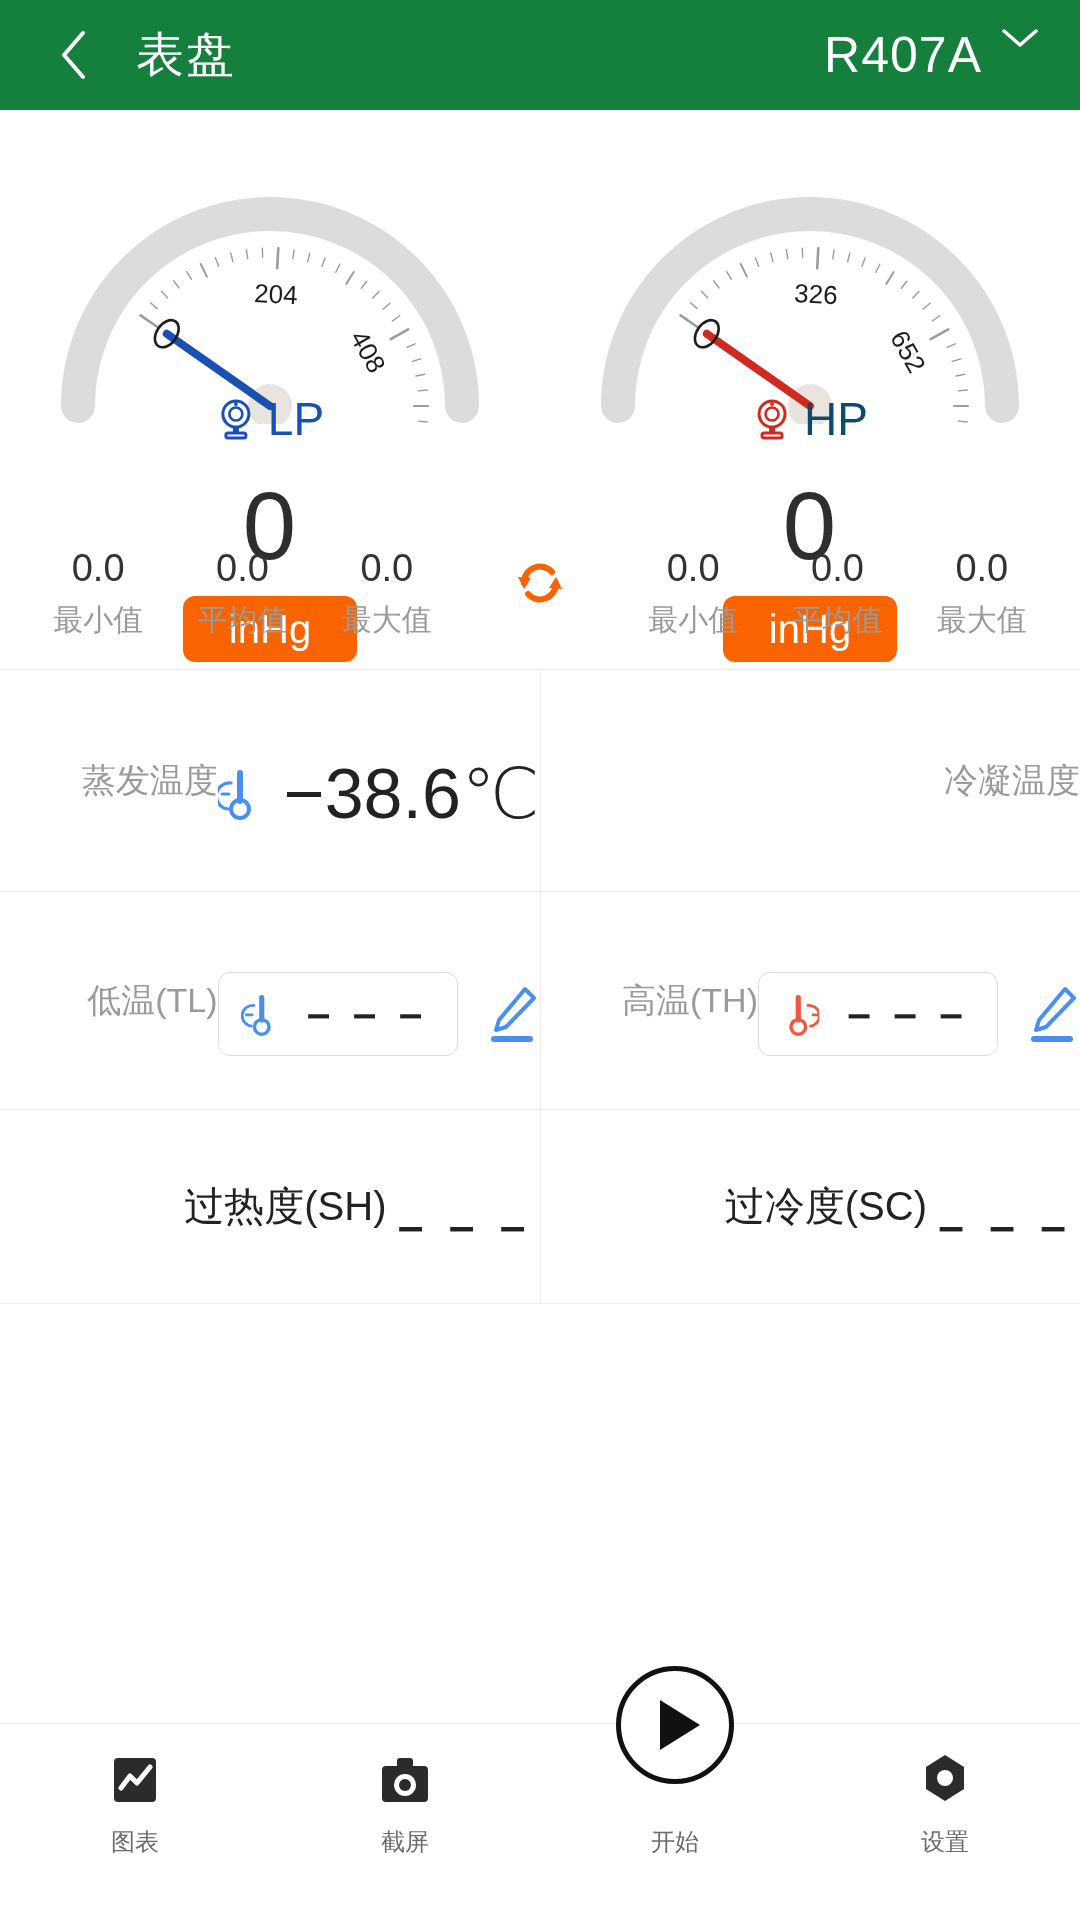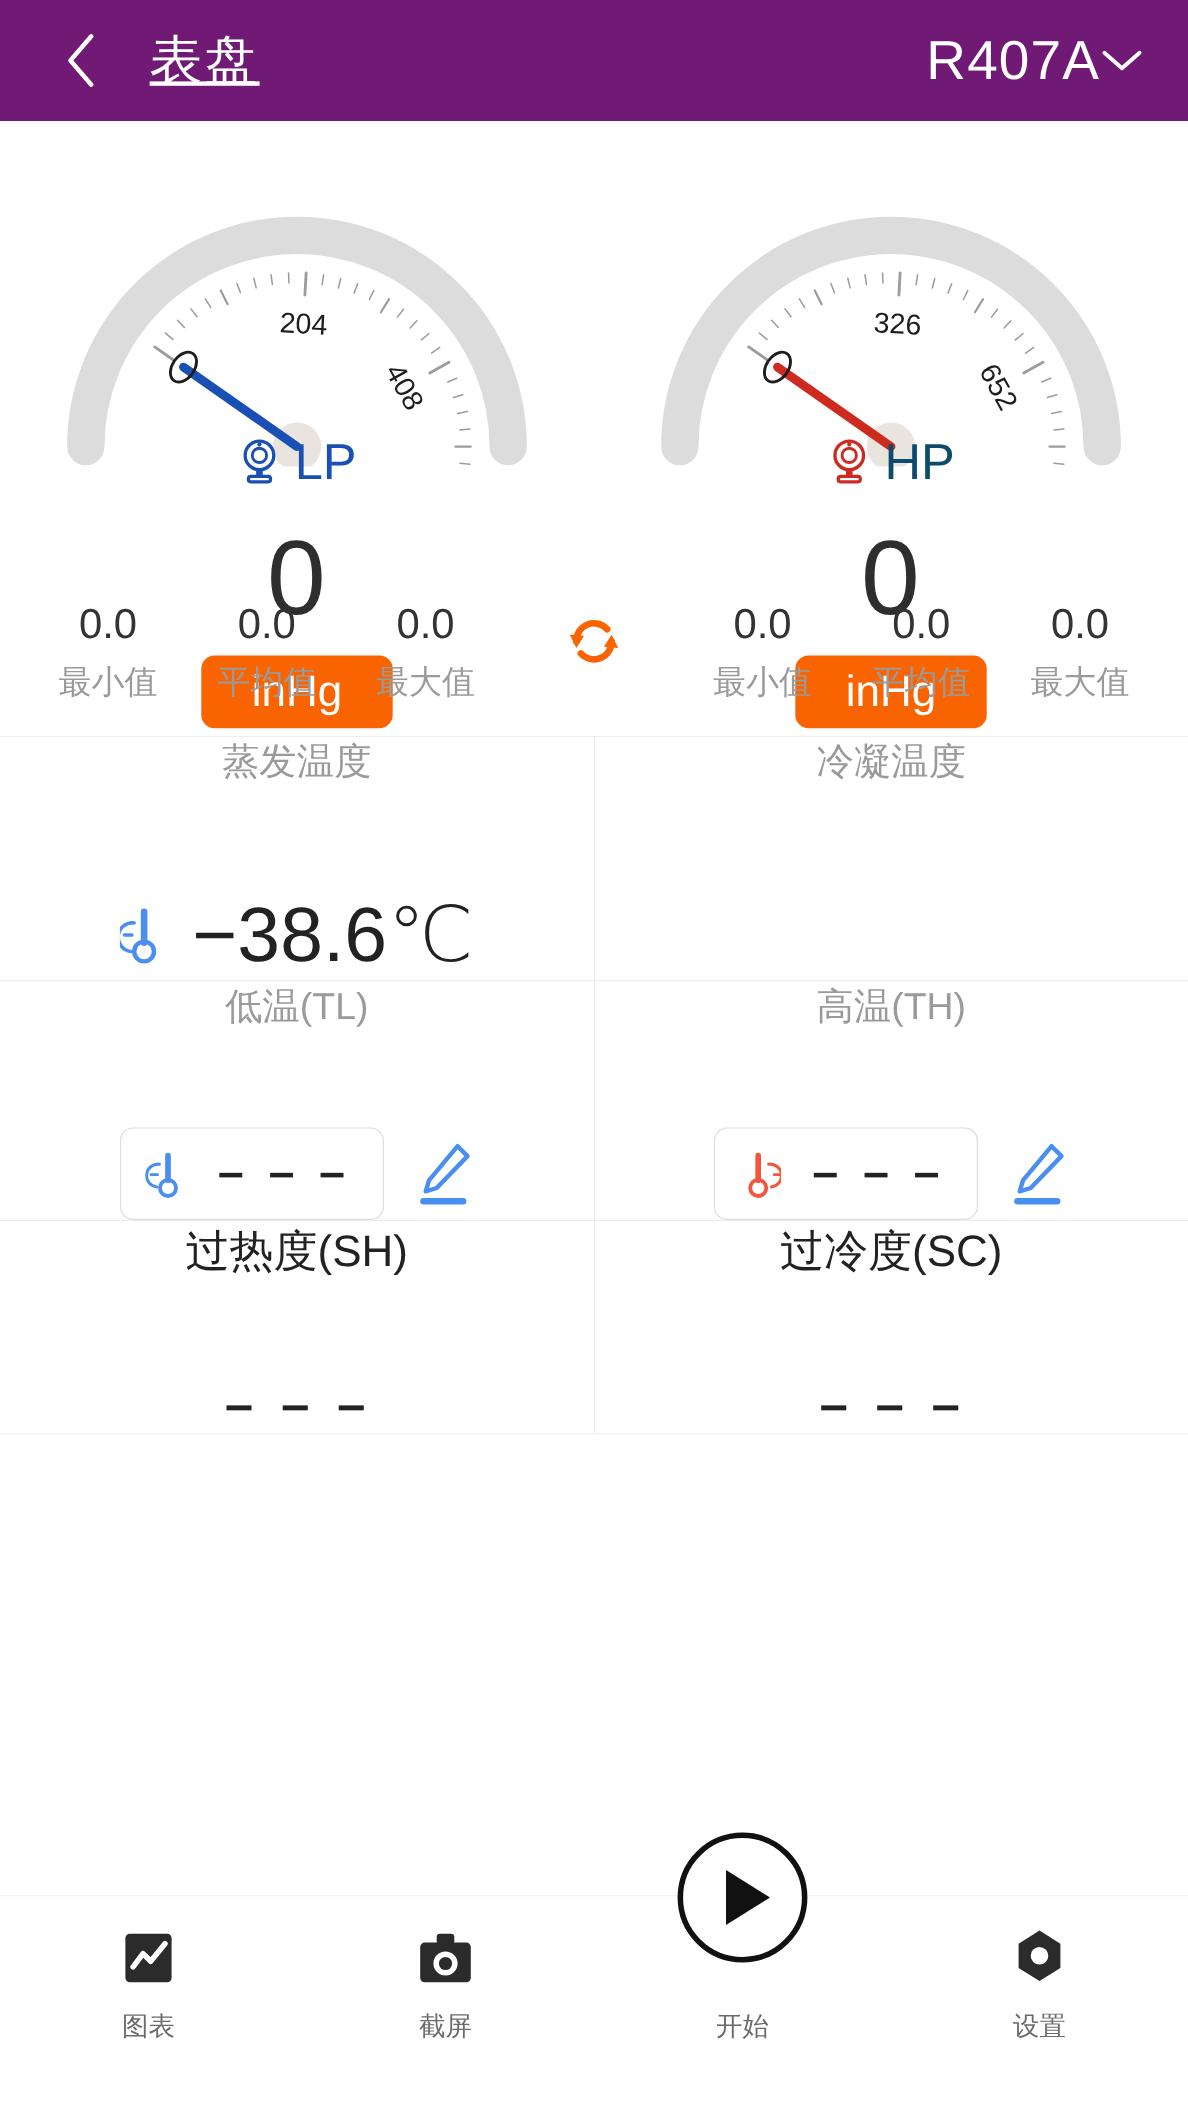--- a/index.html
+++ b/index.html
@@ -6,34 +6,34 @@
   html,body { width:1080px; height:1920px; }
   body {
     font-family:"Liberation Sans","DejaVu Sans",sans-serif;
     background:#ffffff;
     overflow:hidden;
   }
   #app { width:1080px; height:1920px; position:relative; display:flex; flex-direction:column; background:#fff; }
 
   
   .header {
-    height:110px; background:#701a75; flex:0 0 110px;
-    display:flex; align-items:center; position:relative; color:#fff;text-decoration:underline;
+    height:110px; background:#15803d; flex:0 0 110px;
+    display:flex; align-items:center; position:relative; color:#fff;
   }
   .back-btn {
     width:90px; height:110px; display:flex; align-items:center; justify-content:center;
     margin-left:28px;
   }
   .back-chev { width:30px; height:52px; }
   .hdr-title {
     font-size:48px; font-weight:400; letter-spacing:2px; margin-left:18px;
   }
   .refrig {
     position:absolute; right:40px; top:50%; transform:translateY(-50%);
-    display:flex; align-items:center; 
+    display:flex; gap:18px;
   }
   .refrig-label { font-size:50px; font-weight:400; letter-spacing:1px; }
   .chev-down { width:40px; height:24px; }
 
   
   .gauges {
     flex:0 0 560px; display:flex; position:relative;
     border-bottom:1px solid #ededed;
   }
   .gauge-col {
@@ -68,21 +68,21 @@
   .stat-lbl { font-size:30px; color:#9a9a9a; margin-top:8px;font-family:Liberation Serif, serif; }
   .reset-btn {
     flex:0 0 110px; display:flex; align-items:center; justify-content:center;
     padding-top:10px;
   }
   .reset-btn svg { width:56px; height:56px; }
 
   
   .grid-row { display:flex; border-bottom:1px solid #ededed; }
   .grid-cell {
-    flex:1; display:flex; flex-direction:column; align-items:center; justify-content:space-between;
+    flex:1; display:flex; flex-direction:row; align-items:center; justify-content:flex-end;
     position:relative;
   }
   .grid-cell + .grid-cell { border-left:1px solid #ededed; }
 
   .temp-row { flex:0 0 222px; }
   .cell-title { font-size:34px; color:#9a9a9a; font-weight:400; }
   .temp-line { display:flex; align-items:center; gap:22px; margin-top:26px; }
   .thermo { width:44px; height:58px; }
   .temp-val { font-size:70px; color:#222; font-weight:300; letter-spacing:0px; }
 

